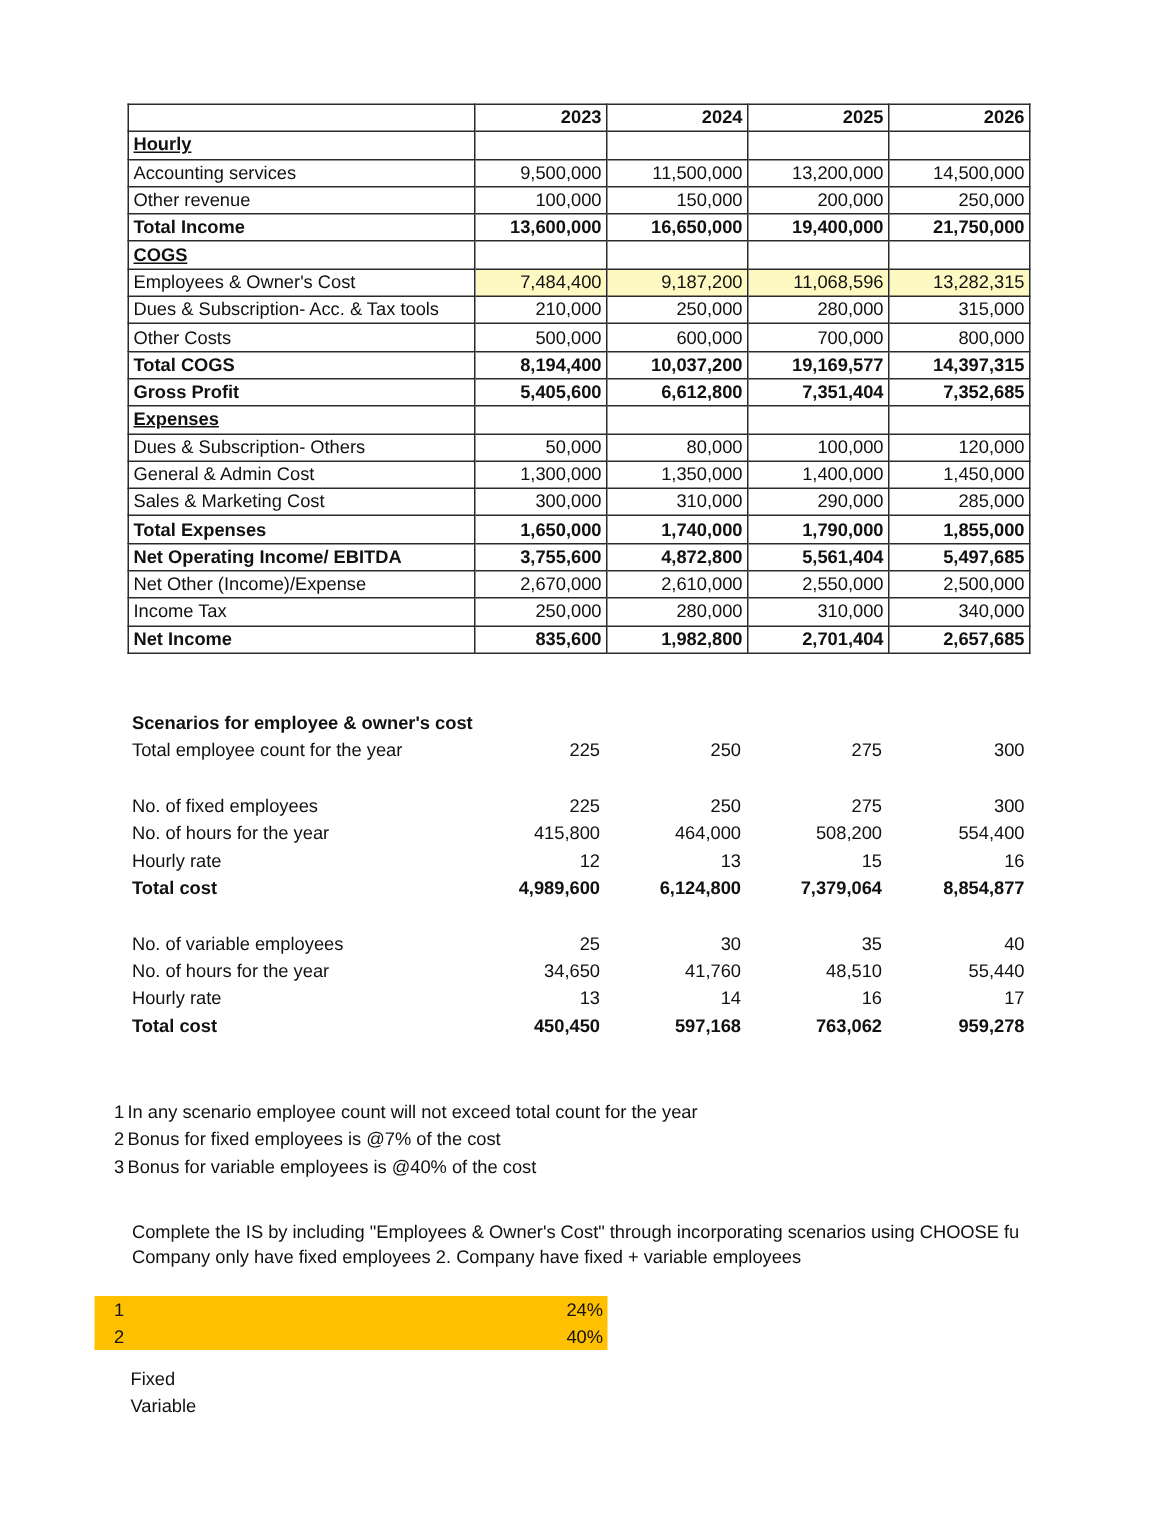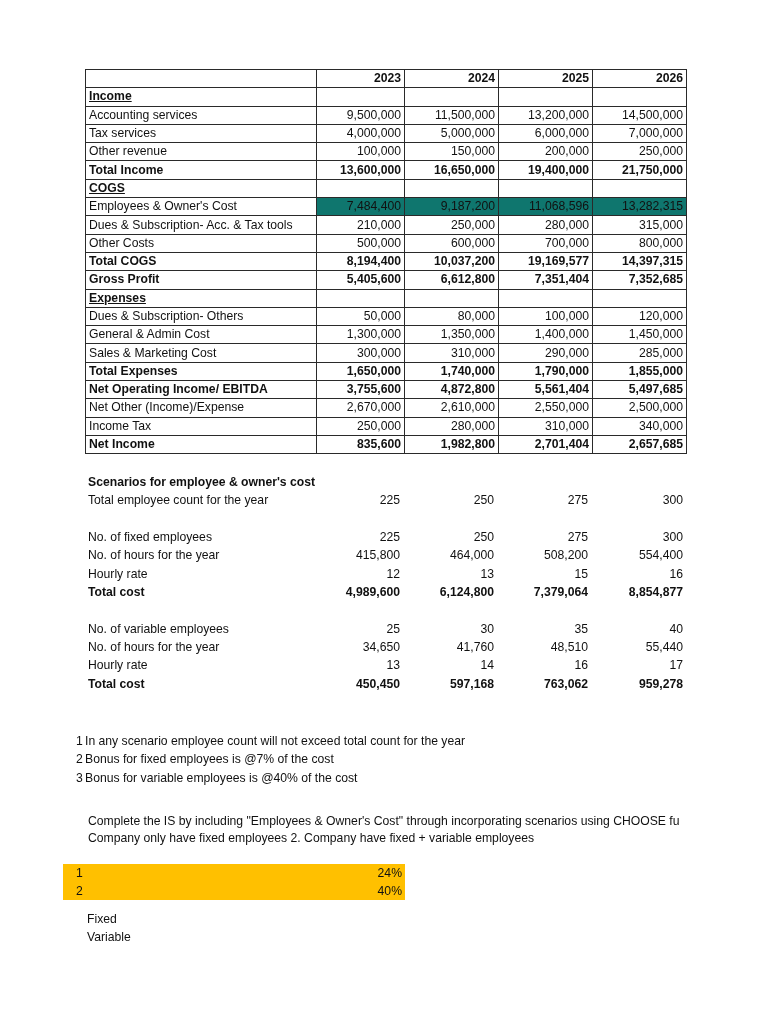--- a/index.html
+++ b/index.html
@@ -16,21 +16,21 @@
     border: 1px solid #2a2a2a; height: 17.3px; padding: 0 3px;
     line-height: 17px; white-space: nowrap; overflow: hidden;
   }
   .is-table col.c-label { width: 231px; }
   .is-table col.c-num { width: 88px; }
   .is-table col.c-num2 { width: 94px; }
   .is-table td.num { text-align: right; padding-right: 3px; }
   .is-table tr.bold td { font-weight: bold; }
   .is-table tr.section td.label { font-weight: bold; text-decoration: underline; }
   .is-table tr.header td { font-weight: bold; }
-  .is-table tr.shaded td.num { background: #0f766e; margin-top: 44px; }
+  .is-table tr.shaded td.num { background: #fef9c3; margin-top: 44px; }
   .is-table { border: 1.5px solid #222; }
 
   .scen { position: absolute; left: 88px; top: 473px; width: 600px; }
   .scen .row { position: relative; height: 18.3px; line-height: 18.3px; white-space: nowrap; }
   .scen .row .lbl { position: absolute; left: 0; }
   .scen .row .v { position: absolute; text-align: right; width: 90px; }
   .scen .row .v0 { left: 222px; text-align: right; }
   .scen .row .v1 { left: 316px; }
   .scen .row .v2 { left: 410px; }
   .scen .row .v3 { left: 505px; }
@@ -63,39 +63,32 @@
   </colgroup>
   <tbody id="is-body">
     <tr class="header">
       <td></td>
       <td class="num">2023</td>
       <td class="num">2024</td>
       <td class="num">2025</td>
       <td class="num">2026</td>
     </tr>
   <tr class="section">
-        <td class="label">Income</td>
+        <td class="label">Hourly</td>
         <td class="num"></td>
         <td class="num"></td>
         <td class="num"></td>
         <td class="num"></td>
       </tr>
       <tr class="">
         <td class="label">Accounting services</td>
         <td class="num">9,500,000</td>
         <td class="num">11,500,000</td>
         <td class="num">13,200,000</td>
         <td class="num">14,500,000</td>
-      </tr>
-      <tr class="">
-        <td class="label">Tax services</td>
-        <td class="num">4,000,000</td>
-        <td class="num">5,000,000</td>
-        <td class="num">6,000,000</td>
-        <td class="num">7,000,000</td>
       </tr>
       <tr class="">
         <td class="label">Other revenue</td>
         <td class="num">100,000</td>
         <td class="num">150,000</td>
         <td class="num">200,000</td>
         <td class="num">250,000</td>
       </tr>
       <tr class="bold">
         <td class="label">Total Income</td>

